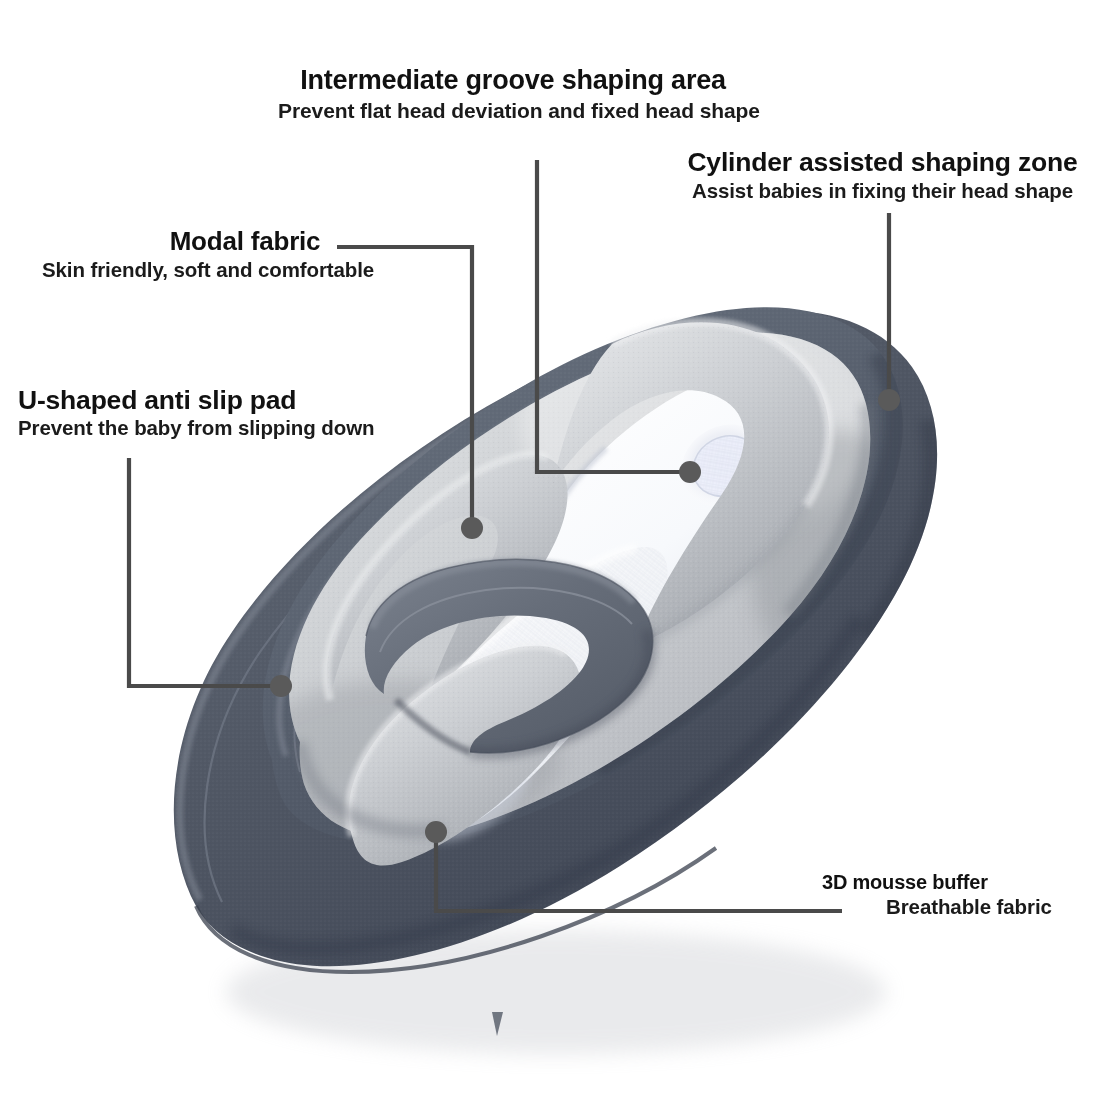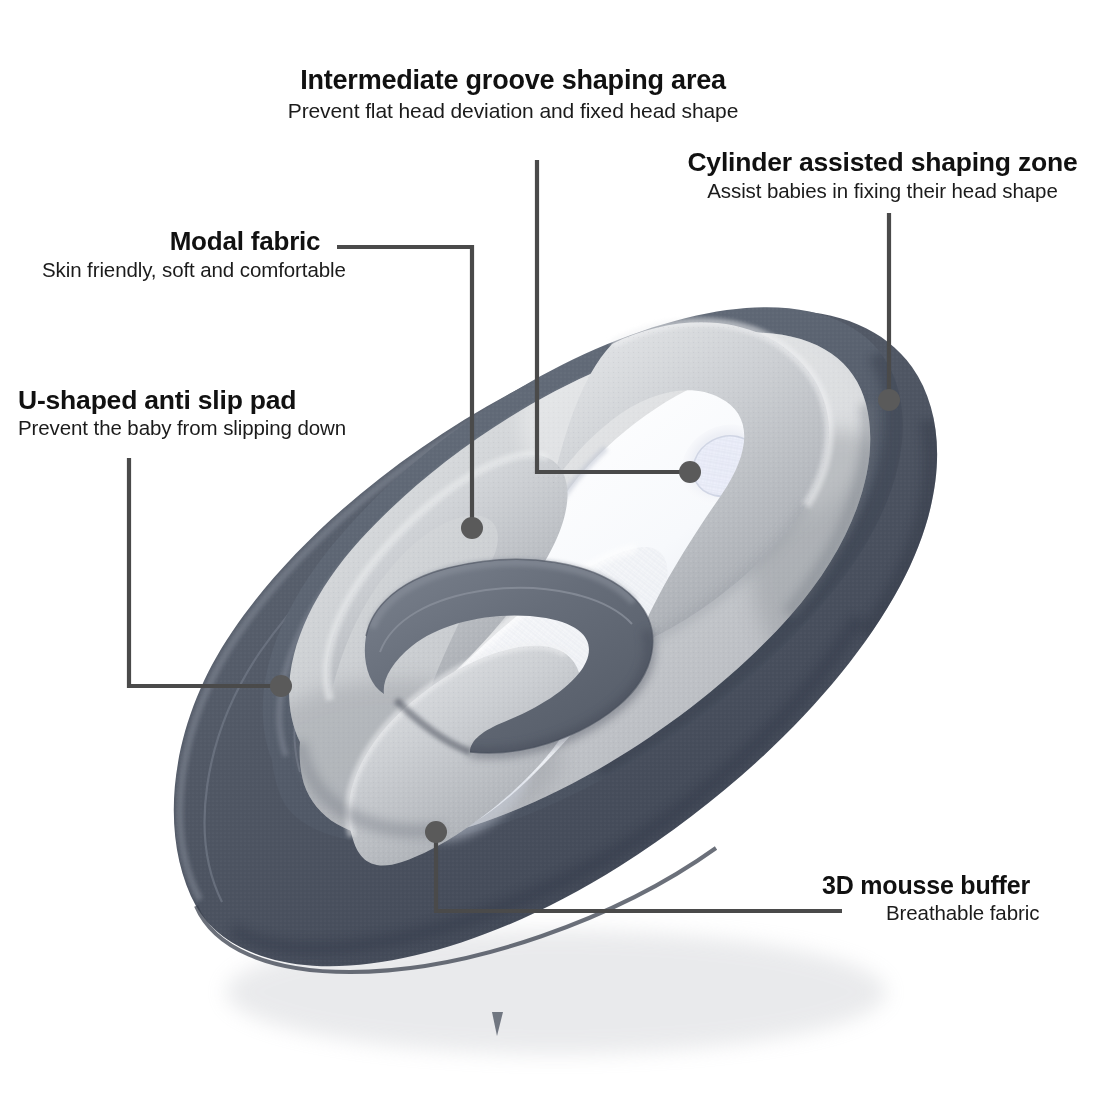--- a/index.html
+++ b/index.html
@@ -16,21 +16,21 @@
 
   .callout{position:absolute;}
   .callout .title{
     font-weight:bold;
     color:#111111;
     white-space:nowrap;
     line-height:1.06;
     letter-spacing:-0.2px;
   }
   .callout .sub{
-    font-weight:normal;
+    font-weight:bold;
     color:#1b1b1b;
     white-space:nowrap;
     line-height:1.12;
     letter-spacing:-0.1px;
   }
 
   
   #co-groove{left:278px;top:66px;text-align:center;width:470px;}
   #co-groove .title{font-size:27px;}
   #co-groove .sub{font-size:21px;margin-top:4px;}
@@ -41,21 +41,21 @@
 
   #co-modal{left:42px;top:228px;text-align:left;width:340px;}
   #co-modal .title{font-size:26px;text-align:center;width:262px;margin-left:72px;}
   #co-modal .sub{font-size:20.5px;margin-top:3px;}
 
   #co-ushape{left:18px;top:386px;text-align:left;width:380px;}
   #co-ushape .title{font-size:26.5px;}
   #co-ushape .sub{font-size:20.5px;margin-top:3px;}
 
   #co-mousse{left:822px;top:872px;text-align:left;width:270px;}
-  #co-mousse .title{font-size:25px;}
+  #co-mousse .title{font-size:20px;}
   #co-mousse .sub{font-size:20.5px;margin-top:3px;margin-left:64px;}
 
   .lines-svg{position:absolute;left:0;top:0;width:1100px;height:1100px;pointer-events:none;}
 </style>
 </head>
 <body>
 
 <div id="stage">
 
   <svg class="product-svg" viewBox="0 0 1100 1100" aria-hidden="true">

